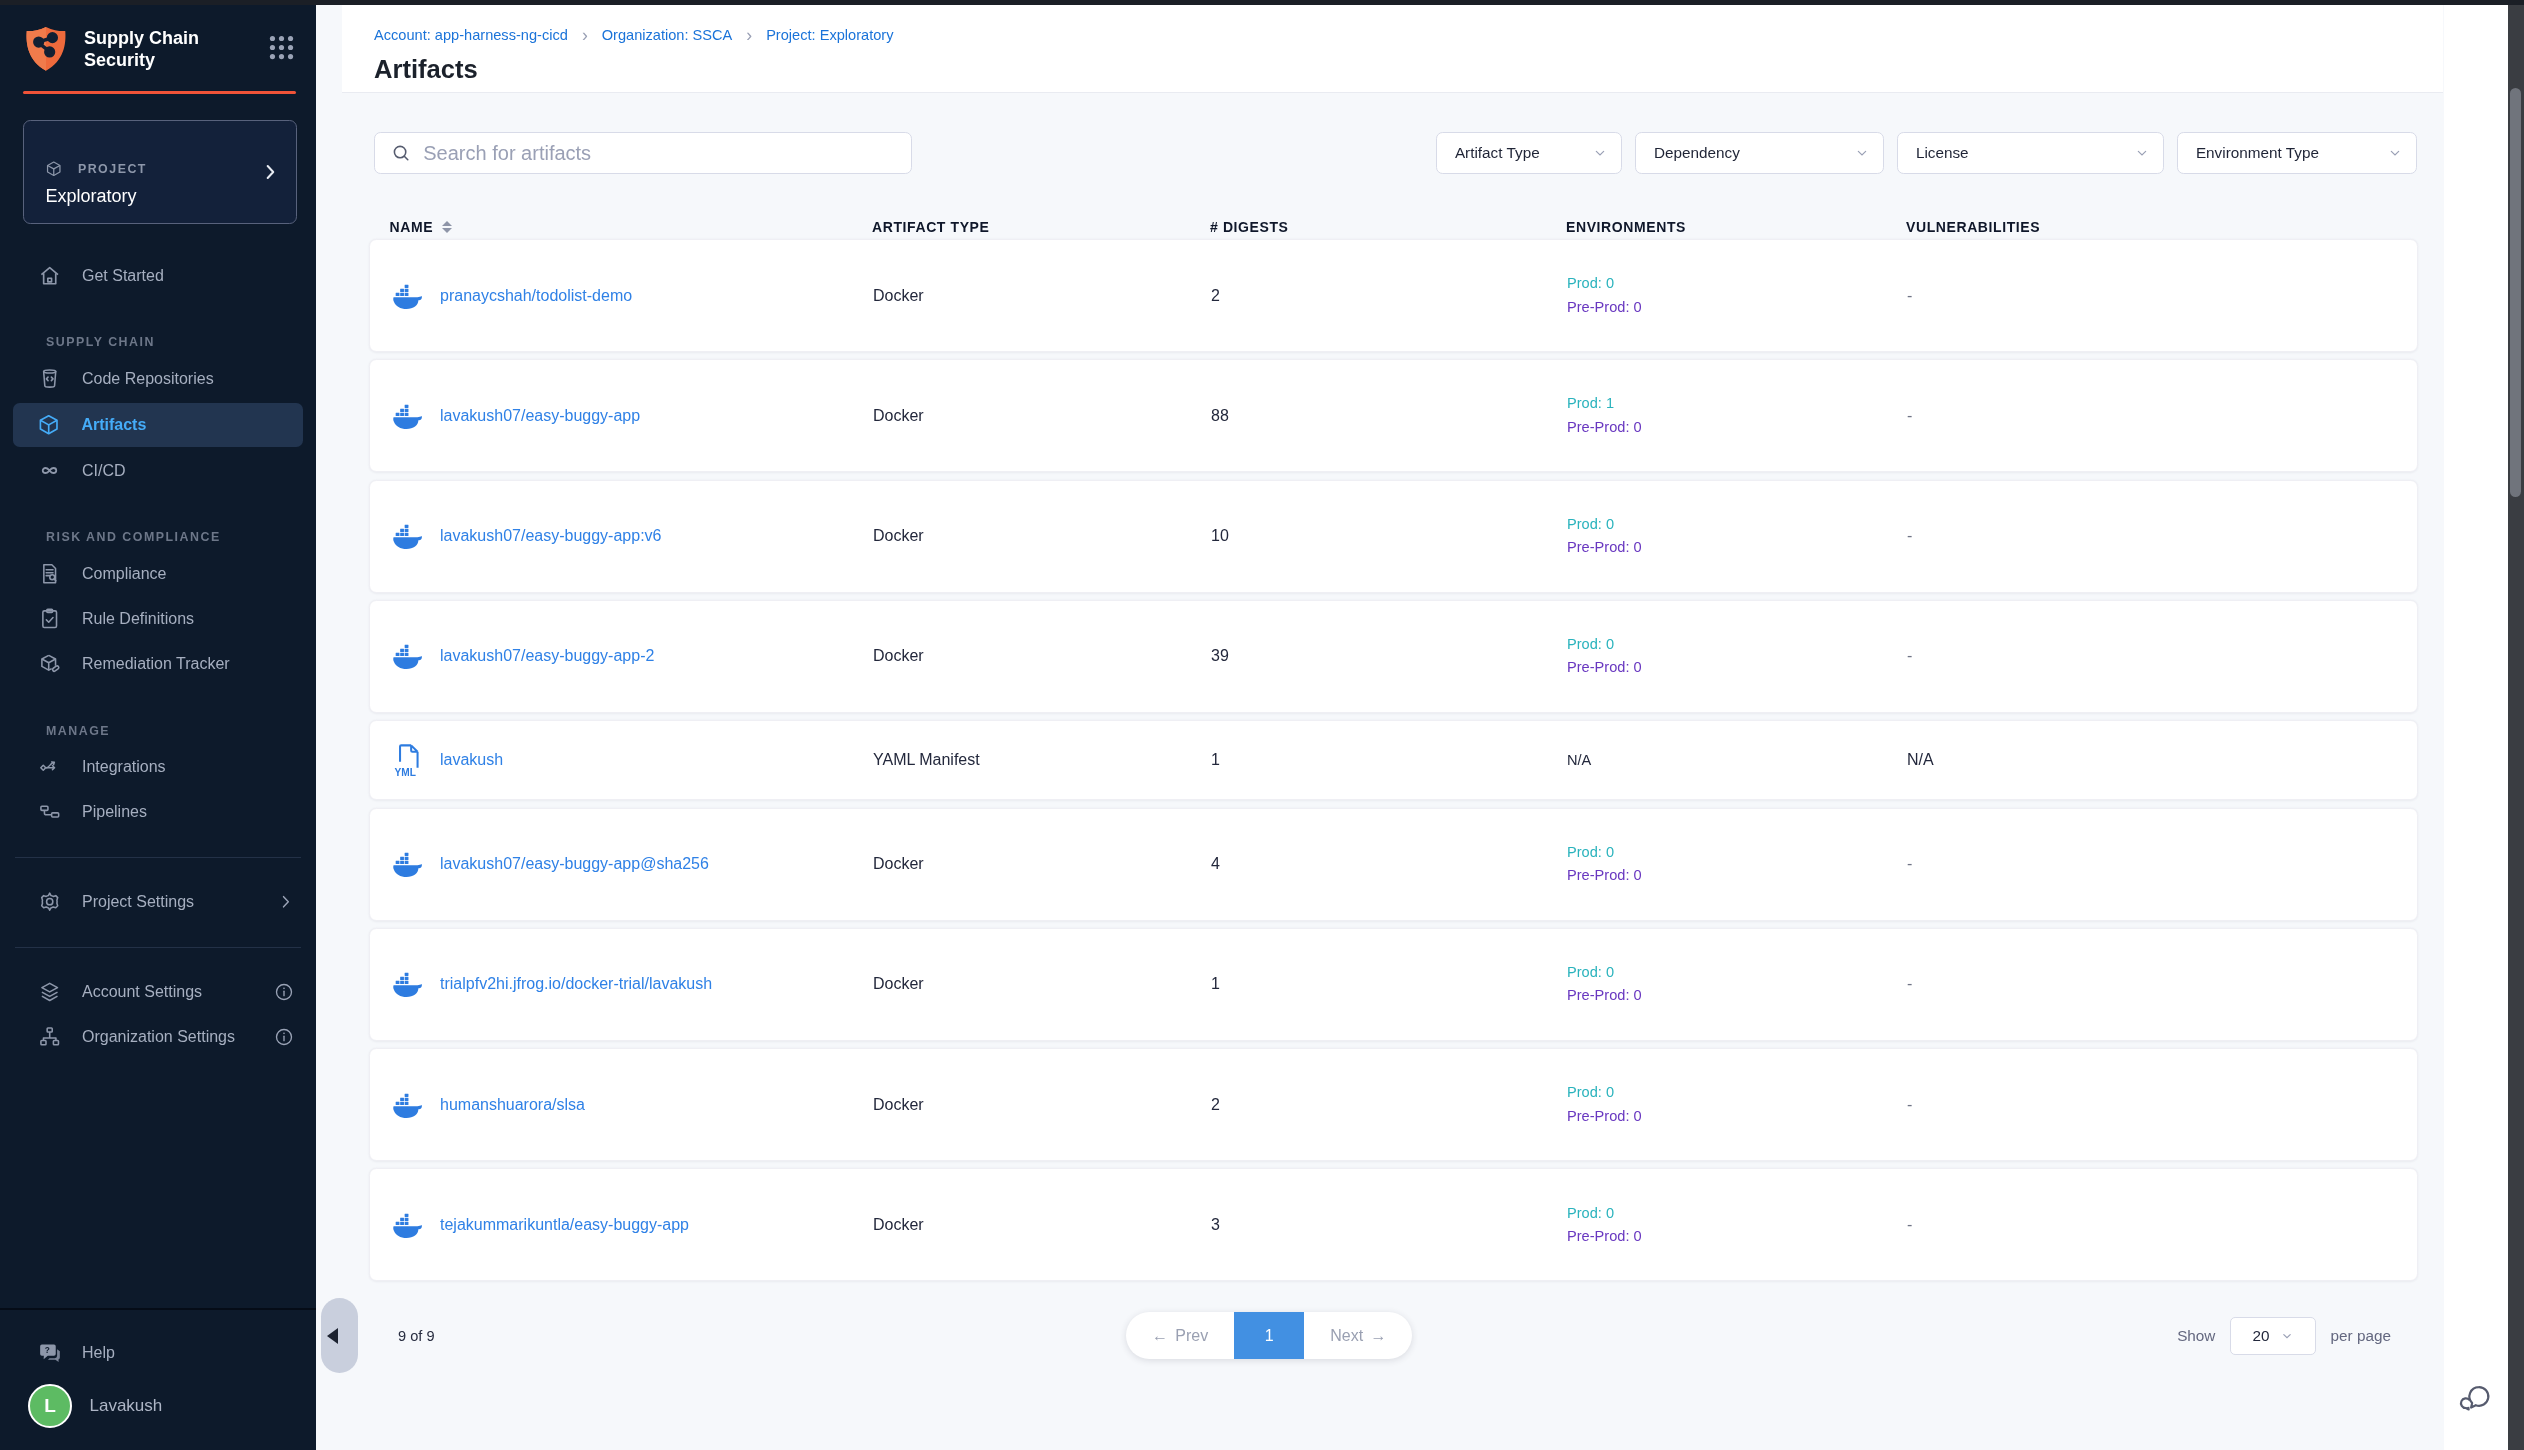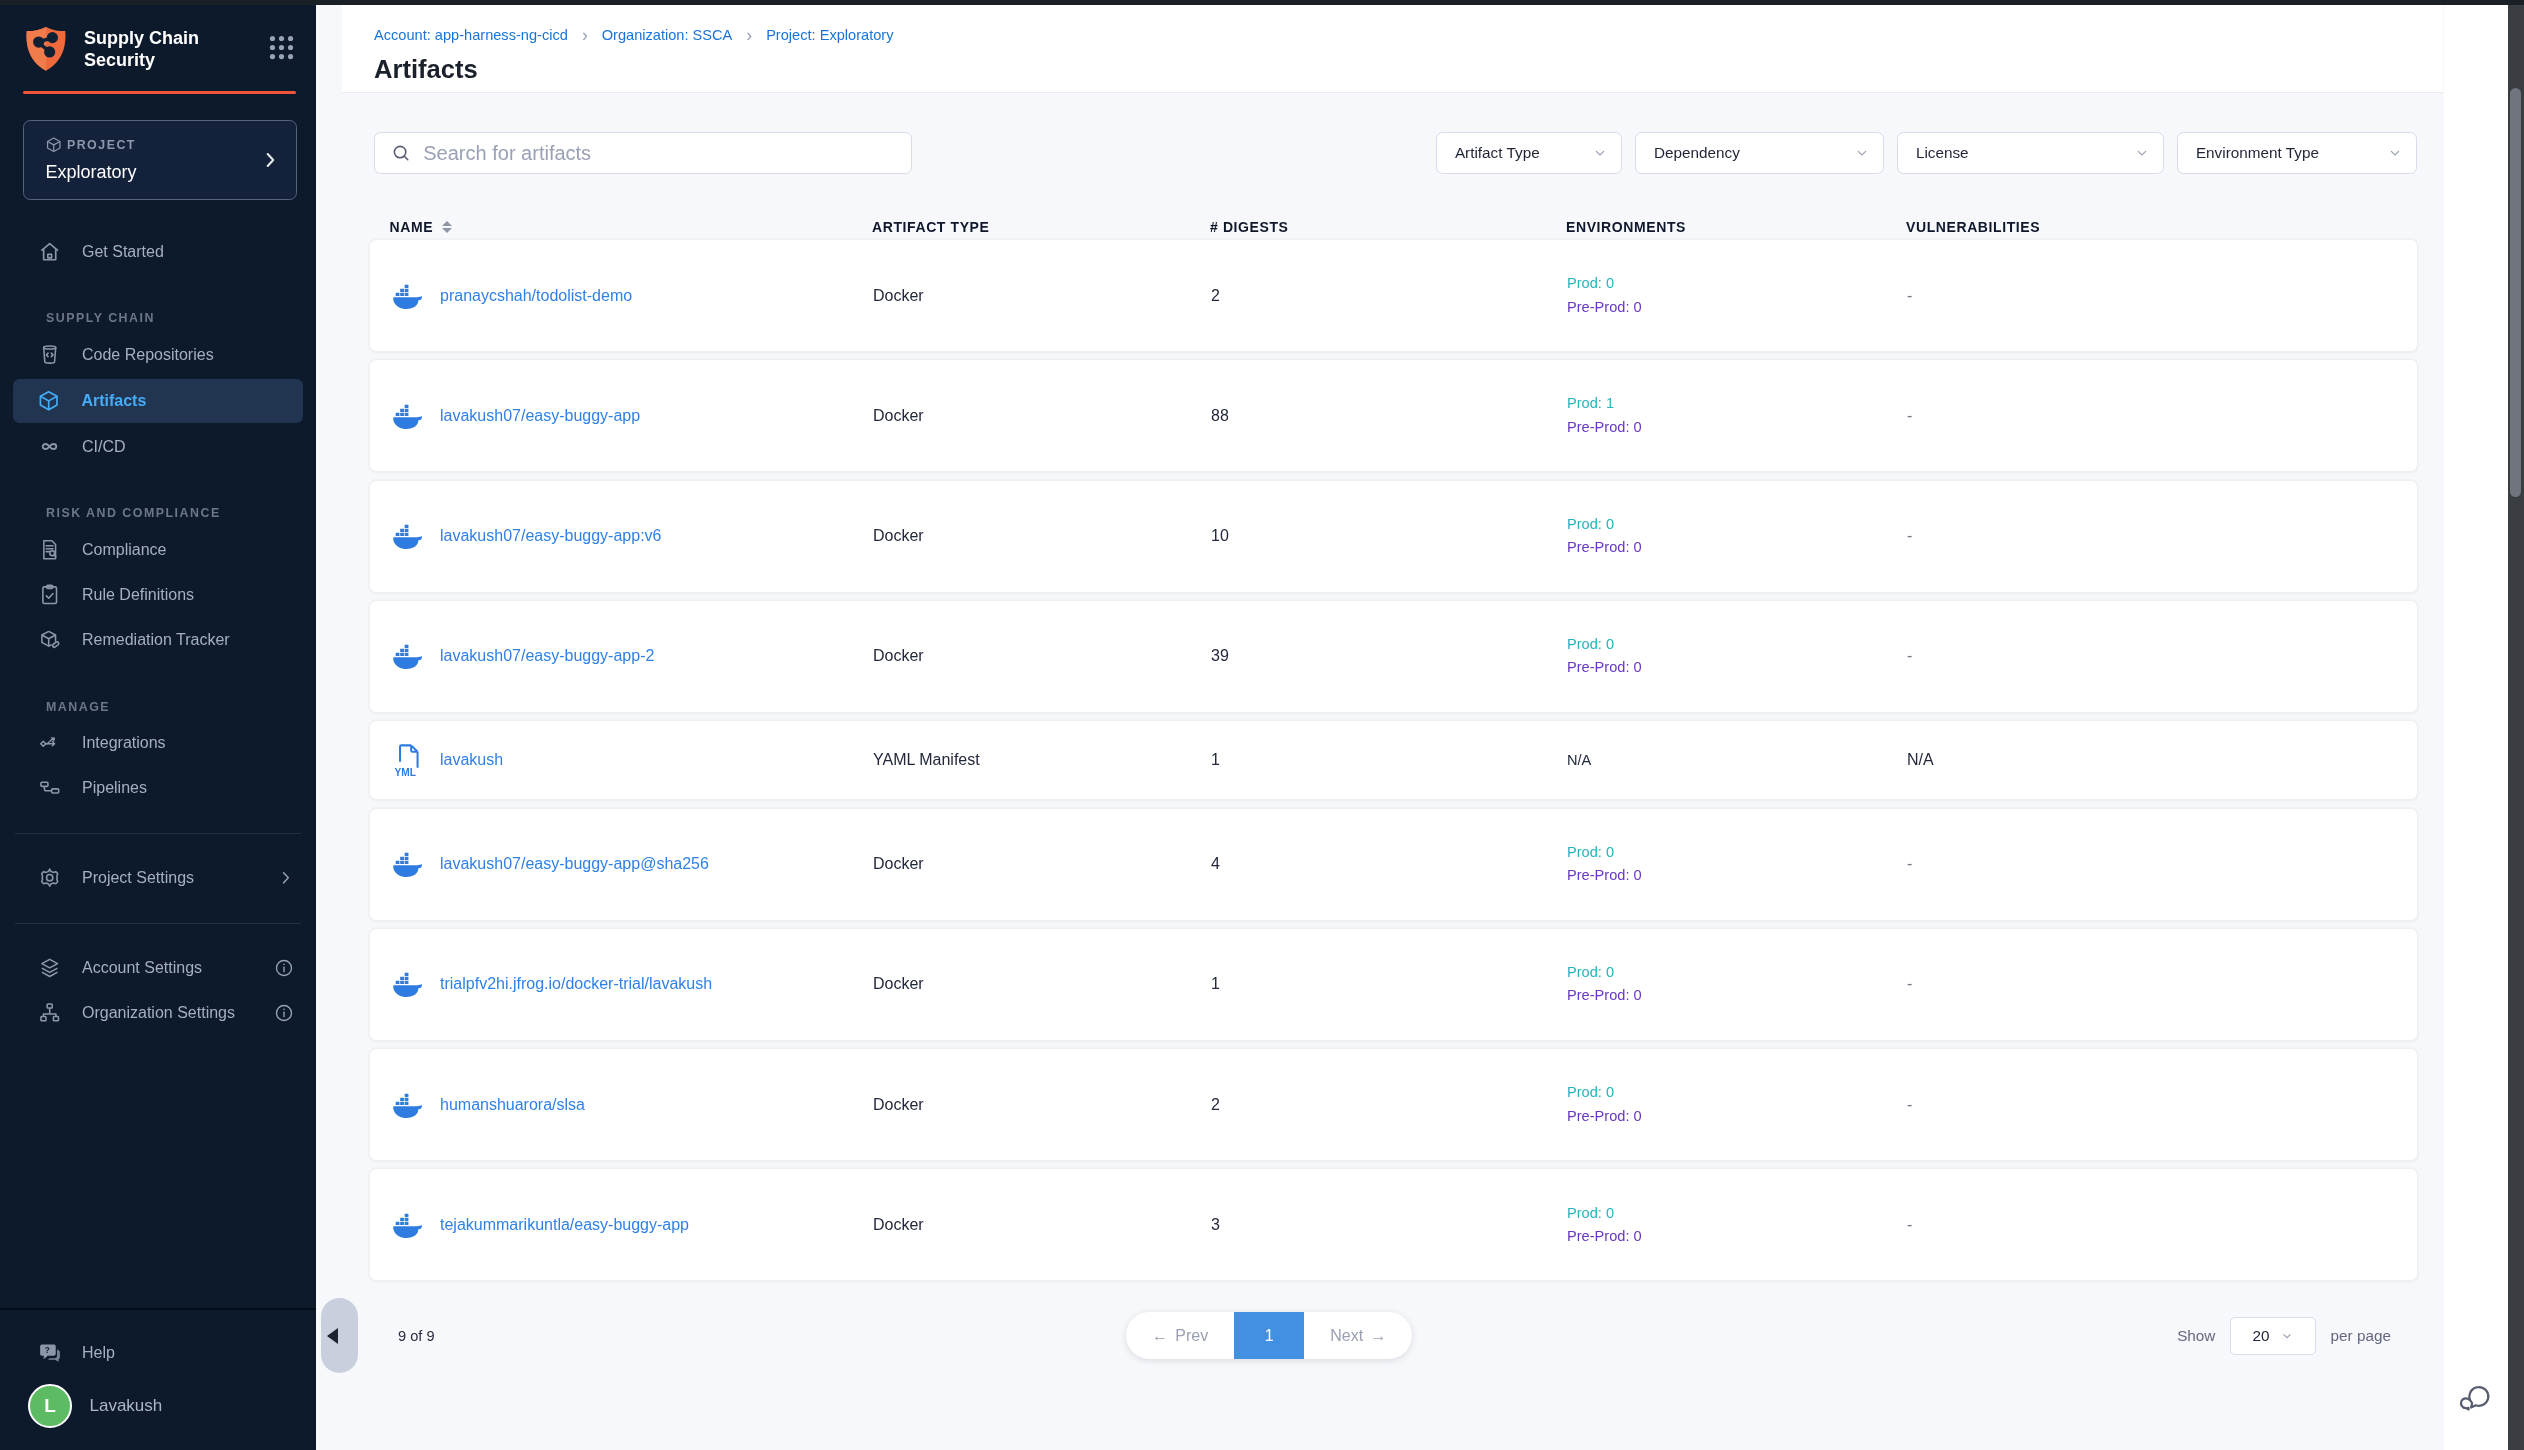--- a/index.html
+++ b/index.html
@@ -13,21 +13,21 @@
   .right-rail { position:absolute; top:5.1px; right:17.5px; width:64px; bottom:0; background:#ffffff; z-index:30; }
   .chat-fab { position:absolute; bottom:35px; left:14.6px; color:#565b6e; }
 
   
   .sidebar { position:absolute; left:0; top:0; width:316px; height:1451px; background:#0d1a2b; color:#a6afc0; display:flex; flex-direction:column; z-index:10; }
   .side-logo { display:flex; align-items:flex-start; padding:25px 19px 0 24px; gap:16px; }
   .side-title { color:#ffffff; font-size:18px; font-weight:700; line-height:22.6px; width:143px; padding-top:1.5px; }
   .grid-icon { margin-left:auto; margin-top:7.3px; color:#9aa3b6; }
   .accent-line { height:3.7px; background:#ef5338; margin:17.5px 20.5px 0 23.4px; border-radius:1.5px; }
   .project-card { position:relative; margin:26px 19px 0 23.4px; background:#13213a; border:0.7px solid #58627c; border-radius:7.3px; padding:14.6px 44px 16px 21px; }
-  .project-label-row { display:flex; align-items:center; gap:4px; color:#8d97aa; font-size:12.4px; letter-spacing:1.5px; font-weight:600; }
+  .project-label-row { display:flex; align-items:center; gap:15px; color:#8d97aa; font-size:12.4px; letter-spacing:1.5px; font-weight:600;margin-top:24px; }
   .project-name { color:#ffffff; font-size:18px; margin-top:8.8px; }
   .project-chev { position:absolute; right:16px; top:50%; transform:translateY(-50%); color:#e7ebf2; }
   .nav { margin-top:29px; }
   .nav-item { display:flex; align-items:center; gap:20px; height:45px; padding-left:37px; font-size:16px; color:#a6afc0; cursor:pointer; }
   .nav-item .ic { width:25px; display:flex; justify-content:center; color:#8d97aa; }
   .nav-item.active { margin:1.5px 13px; padding-left:23.4px; height:44px; background:#223550; border-radius:6.6px; color:#45acf8; font-weight:700; }
   .nav-item.active .ic { color:#45acf8; }
   .nav-heading { padding-left:46px; margin:37px 0 7.3px; font-size:12.4px; letter-spacing:1.5px; color:#6d7789; font-weight:600; }
   .side-divider { height:0.7px; background:#233147; margin:22px 14.6px; }
   .nav-item .trail { margin-left:auto; margin-right:22px; color:#9aa3b6; display:flex; }

